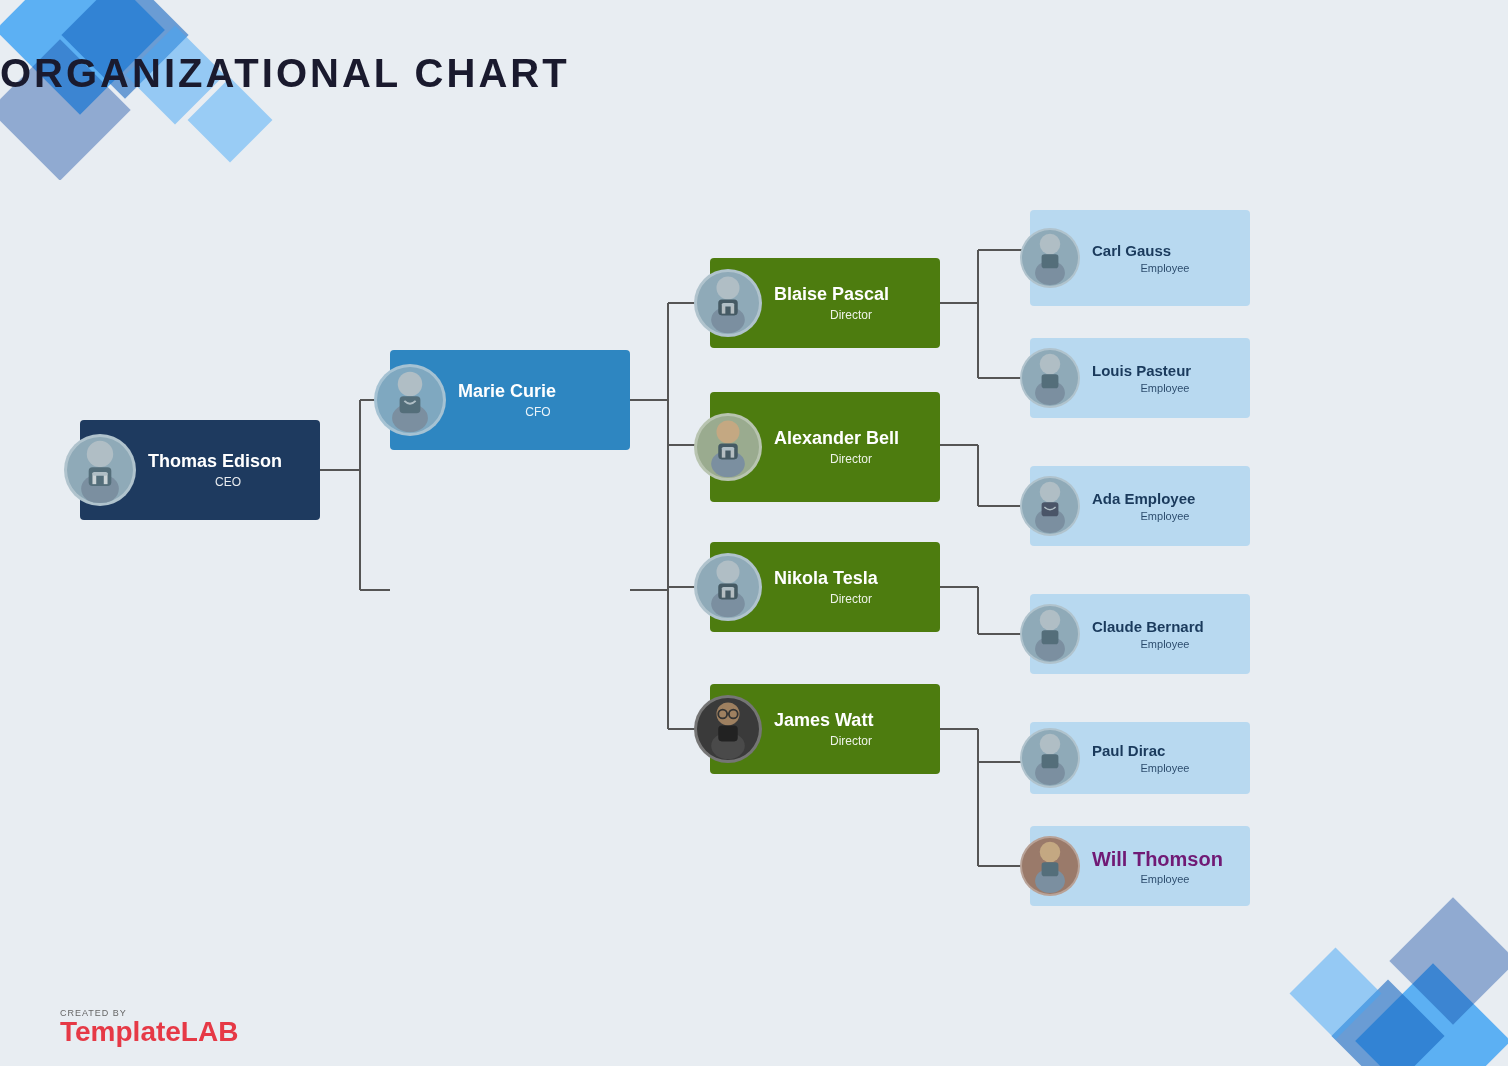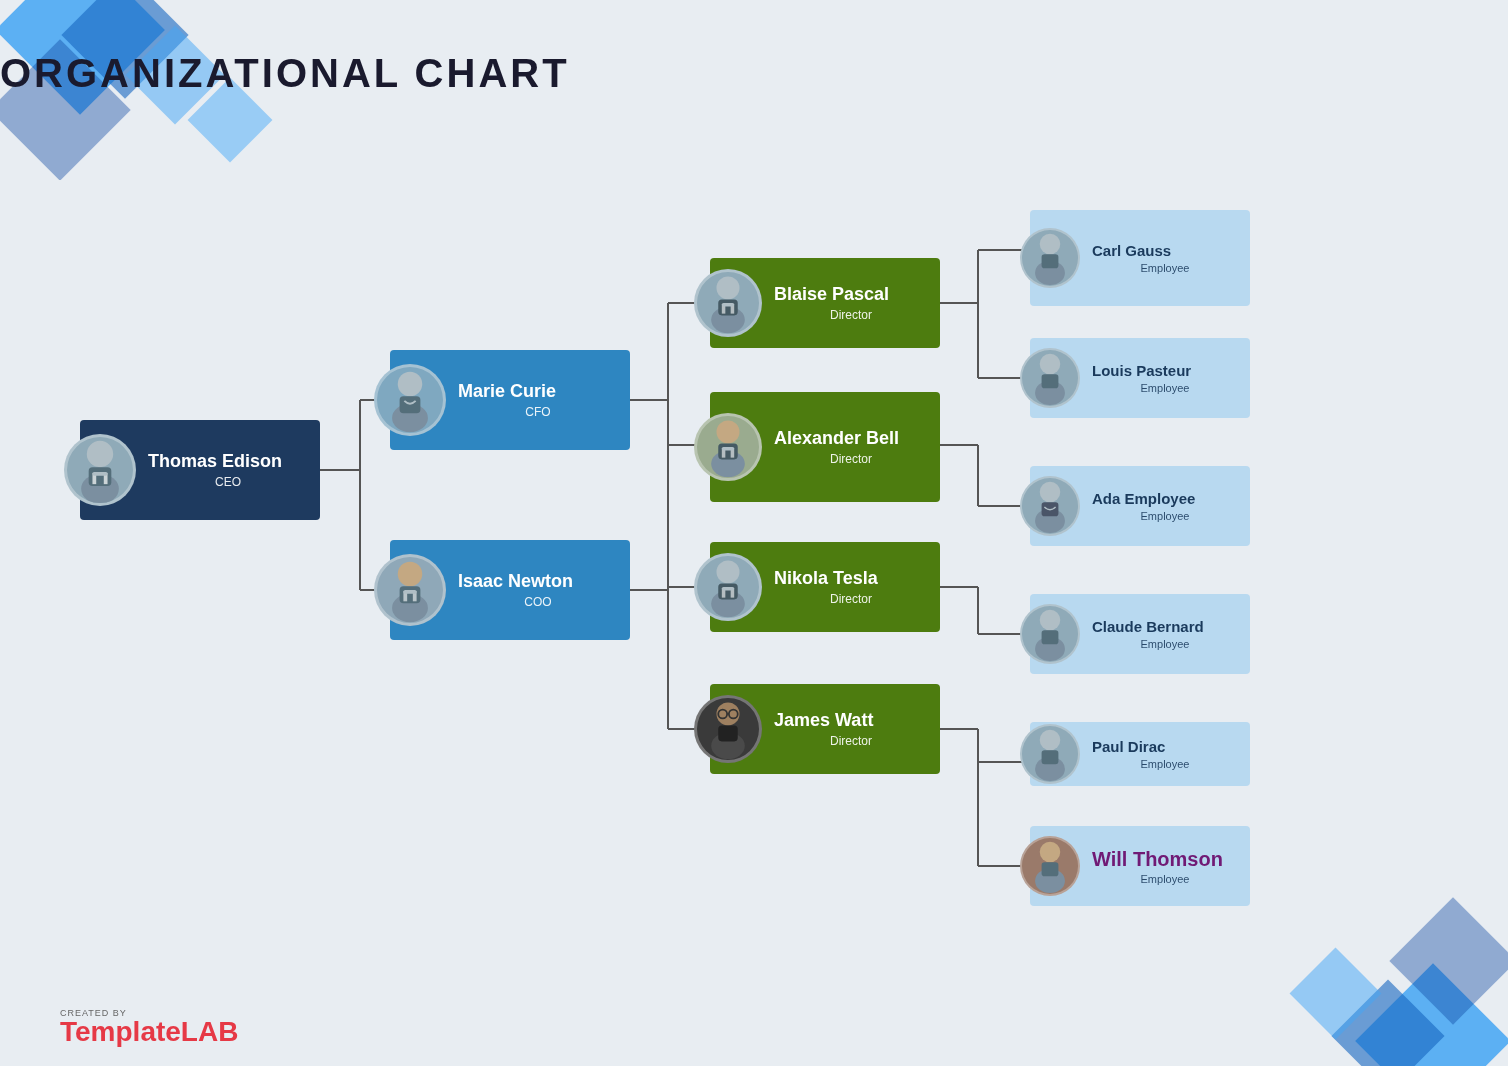--- a/index.html
+++ b/index.html
@@ -291,36 +291,20 @@
         <rect x="34" y="38" width="4" height="12" fill="#ffffff" opacity="0.7"></rect>
         <rect x="22" y="37" width="16" height="4" rx="2" fill="#b0bec5"></rect>
       </svg>
     </div>
     <div class="node-text">
       <div class="name">Thomas Edison</div>
       <div class="role">CEO</div>
     </div>
   </div>
 
-  <div class="node node-mid node-isaac" style="left:340px;top:430px;width:240px;height:100px;display:flex;align-items:center;">
-    <div class="avatar" style="background:#8fa8b8;">
-      <svg viewBox="0 0 60 70" class="person-svg" xmlns="http://www.w3.org/2000/svg">
-        <circle cx="30" cy="18" r="13" fill="#c4a882"></circle>
-        <ellipse cx="30" cy="54" rx="19" ry="15" fill="#7b8fa0"></ellipse>
-        <rect x="19" y="31" width="22" height="18" rx="4" fill="#546e7a"></rect>
-        <rect x="23" y="36" width="4" height="11" fill="#ffffff" opacity="0.6"></rect>
-        <rect x="33" y="36" width="4" height="11" fill="#ffffff" opacity="0.6"></rect>
-        <rect x="23" y="35" width="14" height="4" rx="2" fill="#b0bec5"></rect>
-      </svg>
-    </div>
-    <div class="node-text">
-      <div class="name">Isaac Newton</div>
-      <div class="role">COO</div>
-    </div>
-  </div>
 
   <div class="node node-director node-pascal" style="left:660px;top:148px;width:230px;height:90px;display:flex;align-items:center;">
     <div class="avatar" style="width:68px;height:68px;">
       <svg viewBox="0 0 60 70" class="person-svg" xmlns="http://www.w3.org/2000/svg">
         <circle cx="30" cy="18" r="13" fill="#b0bec5"></circle>
         <ellipse cx="30" cy="54" rx="19" ry="15" fill="#7b8fa0"></ellipse>
         <rect x="19" y="31" width="22" height="18" rx="4" fill="#455a64"></rect>
         <rect x="23" y="36" width="4" height="11" fill="#ffffff" opacity="0.6"></rect>
         <rect x="33" y="36" width="4" height="11" fill="#ffffff" opacity="0.6"></rect>
         <rect x="23" y="35" width="14" height="4" rx="2" fill="#b0bec5"></rect>
@@ -434,21 +418,21 @@
         <ellipse cx="25" cy="46" rx="16" ry="13" fill="#7b8fa0"></ellipse>
         <rect x="16" y="26" width="18" height="15" rx="3" fill="#546e7a"></rect>
       </svg>
     </div>
     <div class="node-text">
       <div class="name" style="color:#1a3a5c;font-size:15px;font-weight:700;">Claude Bernard</div>
       <div class="role" style="color:#1a3a5c;font-size:11px;">Employee</div>
     </div>
   </div>
 
-  <div class="node node-employee node-dirac" style="left:980px;top:612px;width:220px;height:64px;display:flex;align-items:center;">
+  <div class="node node-employee node-dirac" style="left:980px;top:612px;width:220px;height:72px;display:flex;align-items:center;">
     <div class="avatar-sm">
       <svg viewBox="0 0 50 60" class="person-svg" xmlns="http://www.w3.org/2000/svg">
         <circle cx="25" cy="15" r="11" fill="#b0bec5"></circle>
         <ellipse cx="25" cy="46" rx="16" ry="13" fill="#7b8fa0"></ellipse>
         <rect x="16" y="26" width="18" height="15" rx="3" fill="#546e7a"></rect>
       </svg>
     </div>
     <div class="node-text">
       <div class="name" style="color:#1a3a5c;font-size:15px;font-weight:700;">Paul Dirac</div>
       <div class="role" style="color:#1a3a5c;font-size:11px;">Employee</div>

